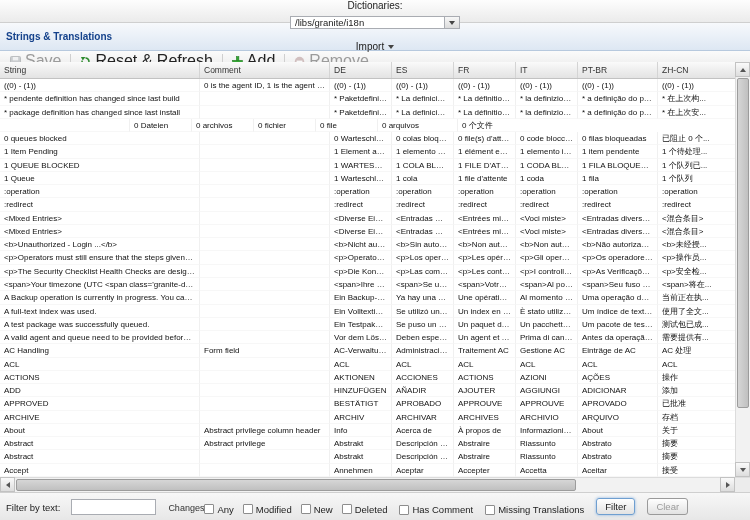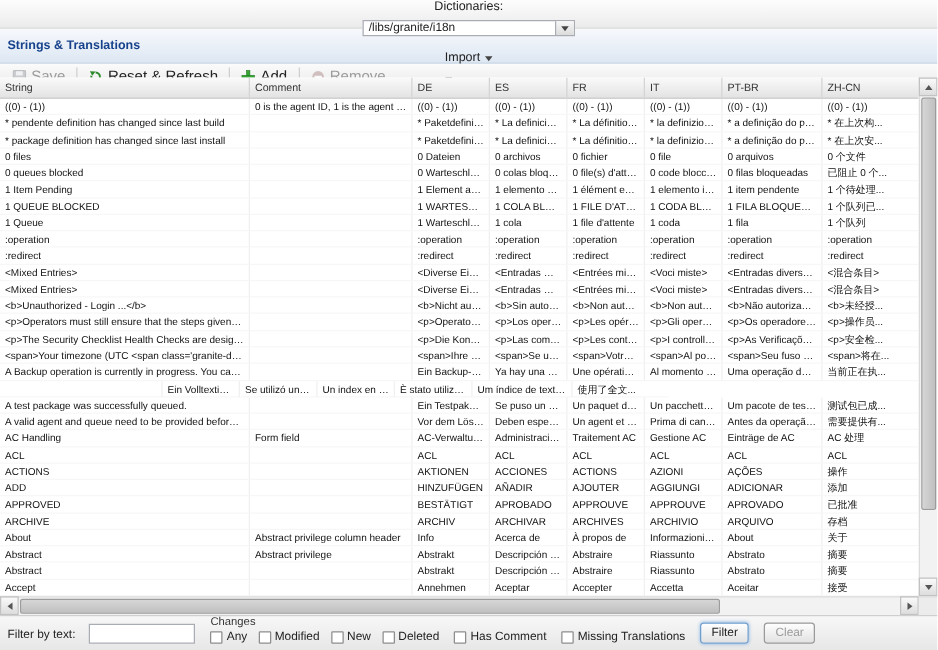--- a/index.html
+++ b/index.html
@@ -19,21 +19,21 @@
   .menu-btn { display:flex; align-items:center; gap:4px; padding:2px 6px; cursor:pointer; border-radius:2px; }
 
   
   .panel-header { height:28px; background:linear-gradient(#f7f9fc,#dde7f3); border-bottom:1px solid #b7c9de;
     display:flex; align-items:center; padding:0 6px; }
   .panel-title { font-weight:bold; font-size:10px; color:#15428b; }
 
   
   .grid-toolbar { height:21px; background:linear-gradient(#fbfbfb,#e9e9e9); border-bottom:1px solid #cfcfcf;
     display:flex; align-items:center; padding:0 4px; }
-  .tb-btn { display:flex; align-items:center; gap:4px; padding:2px 6px; font-size:12px; cursor:pointer; border-radius:2px; }
+  .tb-btn { display:flex; align-items:center; gap:4px; padding:2px 6px; font-size:16px; cursor:pointer; border-radius:2px; }
   .tb-btn .icon { display:inline-flex; width:11px; height:11px; }
   .tb-btn.disabled { color:#9b9b9b; cursor:default; }
   .tb-btn.disabled .icon { opacity:.5; filter:grayscale(60%); }
 
   
   .grid { position:absolute; top:62px; left:0; width:735px; bottom:43px; overflow:hidden; background:#fff; }
   .grid-header { display:flex; height:17px; background:linear-gradient(#fafafa,#e3e3e3); border-bottom:1px solid #c2c2c2; }
   .hcell { font-size:8.5px; color:#333; padding:3px 4px 0; border-right:1px solid #d4d4d4; white-space:nowrap; overflow:hidden; cursor:pointer; }
   .grid-body { height:398px; overflow:hidden; }
   .grid-row { display:flex; height:13.27px; }
@@ -57,21 +57,21 @@
     border:1px solid #9c9c9c; border-radius:2px; cursor:pointer; }
   .hthumb { position:absolute; left:16px; top:1px; height:12px; width:560px; background:linear-gradient(#d6d6d6,#c0c0c0);
     border:1px solid #9c9c9c; border-radius:2px; cursor:pointer; }
 
   
   .filter-bar { position:absolute; bottom:0; left:0; width:750px; height:28px;
     background:linear-gradient(#f7f7f7,#e7e7e7); border-top:1px solid #cfcfcf;
     display:flex; align-items:flex-end; gap:12px; padding:2px 6px 5px; font-size:9.5px; }
   .fb-left { display:flex; align-items:center; gap:11px; }
   .filter-input { width:85px; height:16px; border:1px solid #a9acb2; background:#fff; font:9.5px "Liberation Sans",sans-serif; padding:0 3px; }
-  .changes-group { display:flex; flex-direction:column; }
+  .changes-group { display:flex; flex-direction:row; }
   .changes-label { font-size:9px; color:#333; margin-bottom:2px; }
   .cb-row { display:flex; align-items:center; gap:9px;justify-content:center; }
   .cb { display:flex; align-items:center; gap:3px; cursor:pointer; }
   .cb-box { width:10px; height:10px; border:1px solid #8d8d8d; background:#fff; border-radius:1px; display:inline-block; }
   .btn { font-size:9.5px; padding:2px 8px; background:linear-gradient(#fefefe,#e2e2e2); border:1px solid #9a9a9a; border-radius:3px; cursor:pointer; }
   .btn-filter { border-color:#6f9fd0; box-shadow:0 0 3px #8ab4e2; }
   .btn-clear { color:#9b9b9b; cursor:default; }
 </style>
 </head>
 <body>
@@ -188,21 +188,20 @@
           <div class="grid-cell c0">* package definition has changed since last install</div>
           <div class="grid-cell c1"></div>
           <div class="grid-cell c2">* Paketdefinition hat...</div>
           <div class="grid-cell c3">* La definición del pa...</div>
           <div class="grid-cell c4">* La définition du pa...</div>
           <div class="grid-cell c5">* la definizione del p...</div>
           <div class="grid-cell c6">* a definição do pac...</div>
           <div class="grid-cell c7">* 在上次安...</div>
         </div>
         <div class="grid-row">
-          <div class="grid-cell c0">0 files</div>
           <div class="grid-cell c1"></div>
           <div class="grid-cell c2">0 Dateien</div>
           <div class="grid-cell c3">0 archivos</div>
           <div class="grid-cell c4">0 fichier</div>
           <div class="grid-cell c5">0 file</div>
           <div class="grid-cell c6">0 arquivos</div>
           <div class="grid-cell c7">0 个文件</div>
         </div>
         <div class="grid-row">
           <div class="grid-cell c0">0 queues blocked</div>
@@ -328,20 +327,21 @@
           <div class="grid-cell c0">A Backup operation is currently in progress. You cannot st...</div>
           <div class="grid-cell c1"></div>
           <div class="grid-cell c2">Ein Backup-Vorgang ...</div>
           <div class="grid-cell c3">Ya hay una operació...</div>
           <div class="grid-cell c4">Une opération de sa...</div>
           <div class="grid-cell c5">Al momento è in cor...</div>
           <div class="grid-cell c6">Uma operação de ba...</div>
           <div class="grid-cell c7">当前正在执...</div>
         </div>
         <div class="grid-row">
+          <div class="grid-cell c0">A full-text index was used.</div>
           <div class="grid-cell c1"></div>
           <div class="grid-cell c2">Ein Volltextindex wu...</div>
           <div class="grid-cell c3">Se utilizó un índice d...</div>
           <div class="grid-cell c4">Un index en texte in...</div>
           <div class="grid-cell c5">È stato utilizzato un ...</div>
           <div class="grid-cell c6">Um índice de texto i...</div>
           <div class="grid-cell c7">使用了全文...</div>
         </div>
         <div class="grid-row">
           <div class="grid-cell c0">A test package was successfully queued.</div>

